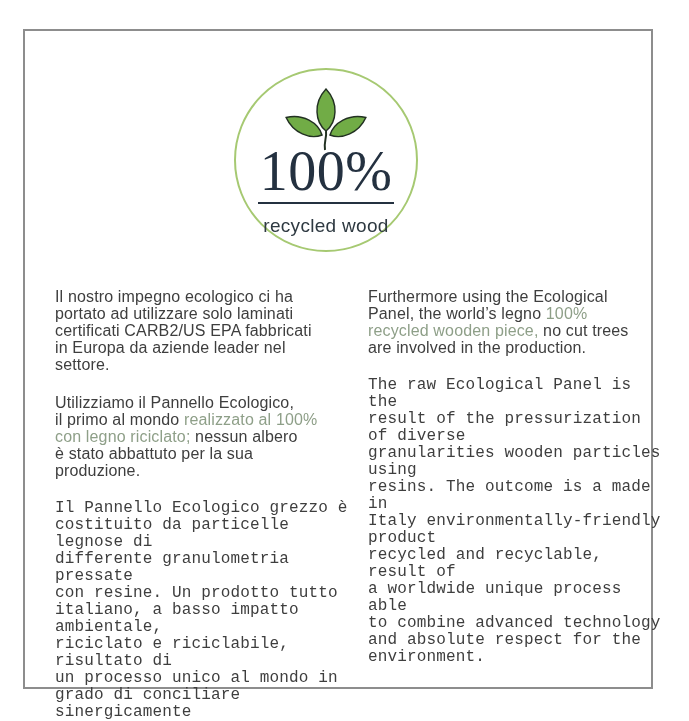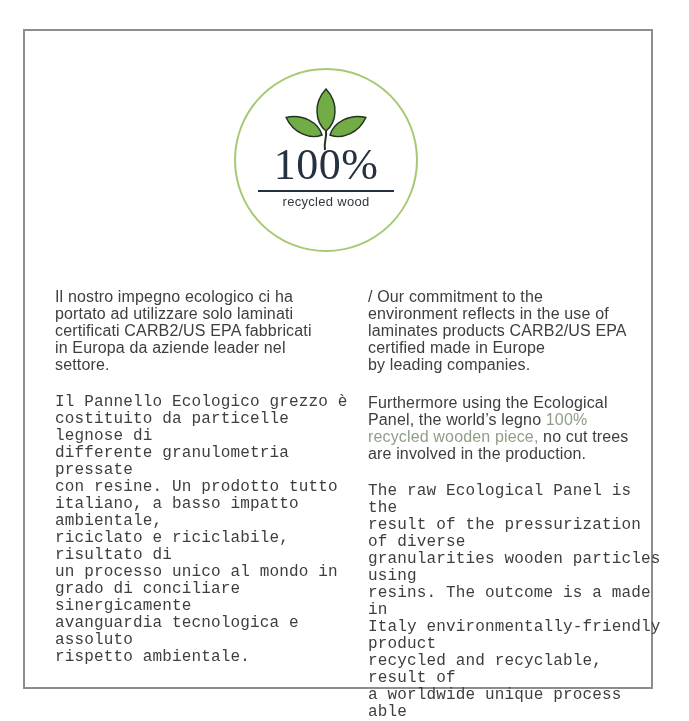--- a/index.html
+++ b/index.html
@@ -22,31 +22,31 @@
     box-sizing: border-box;
     border: 2px solid var(--badge-ring-color, #a6c972);
     border-radius: 50%;
     display: flex; flex-direction: column; align-items: center;
     background: #ffffff;
   }
   .badge svg { margin-top: 11px; display: block; }
   .badge-percent {
     margin-top: -10px;
     font-family: "Liberation Serif", serif;
-    font-size: 44px; line-height: 1; font-weight: 400;
+    font-size: 56px; line-height: 1; font-weight: 400;
     color: var(--badge-text-color, #243140);
     letter-spacing: 0.5px;
   }
   .badge-divider {
     margin-top: 3px; width: 136px; height: 2px;
     background: var(--badge-text-color, #243140);
   }
   .badge-label {
-    margin-top: 3px;
-    font-size: 13px; line-height: 1;
+    margin-top: 12px;
+    font-size: 19px; line-height: 1;
     color: #2e3941; letter-spacing: 0.3px;
   }
 
   
   .col {
     position: absolute; top: 288px;
     font-size: 16px; line-height: 17px; letter-spacing: 0.15px;
     color: var(--colors-body-text, #3e3e3e);
   }
   .col-it { left: 55px;  width: 302px; }
@@ -77,38 +77,38 @@
     </div>
 
   </div>
 
   <div class="col col-it">
     <p><span>Il nostro impegno ecologico ci ha
 portato ad utilizzare solo laminati
 certificati CARB2/US EPA fabbricati
 in Europa da aziende leader nel
 settore.</span></p>
+    <p><span>Utilizziamo il Pannello Ecologico,
+il primo al mondo </span><span class="hl">realizzato al 100%
+con legno riciclato;</span><span> nessun albero
+è stato abbattuto per la sua
+produzione.</span></p>
     <p><span>Il Pannello Ecologico grezzo è
 costituito da particelle legnose di
 differente granulometria pressate
 con resine. Un prodotto tutto
 italiano, a basso impatto ambientale,
 riciclato e riciclabile, risultato di
 un processo unico al mondo in
 grado di conciliare sinergicamente
 avanguardia tecnologica e assoluto
 rispetto ambientale.</span></p>
   </div>
 
   <div class="col col-en">
-    <p><span>/ Our commitment to the
-environment reflects in the use of
-laminates products CARB2/US EPA
-certified made in Europe
-by leading companies.</span></p>
     <p><span>Furthermore using the Ecological
 Panel, the world’s legno </span><span class="hl">100%
 recycled wooden piece,</span><span> no cut trees
 are involved in the production.</span></p>
     <p><span>The raw Ecological Panel is the
 result of the pressurization of diverse
 granularities wooden particles using
 resins. The outcome is a made in
 Italy environmentally-friendly product
 recycled and recyclable, result of

